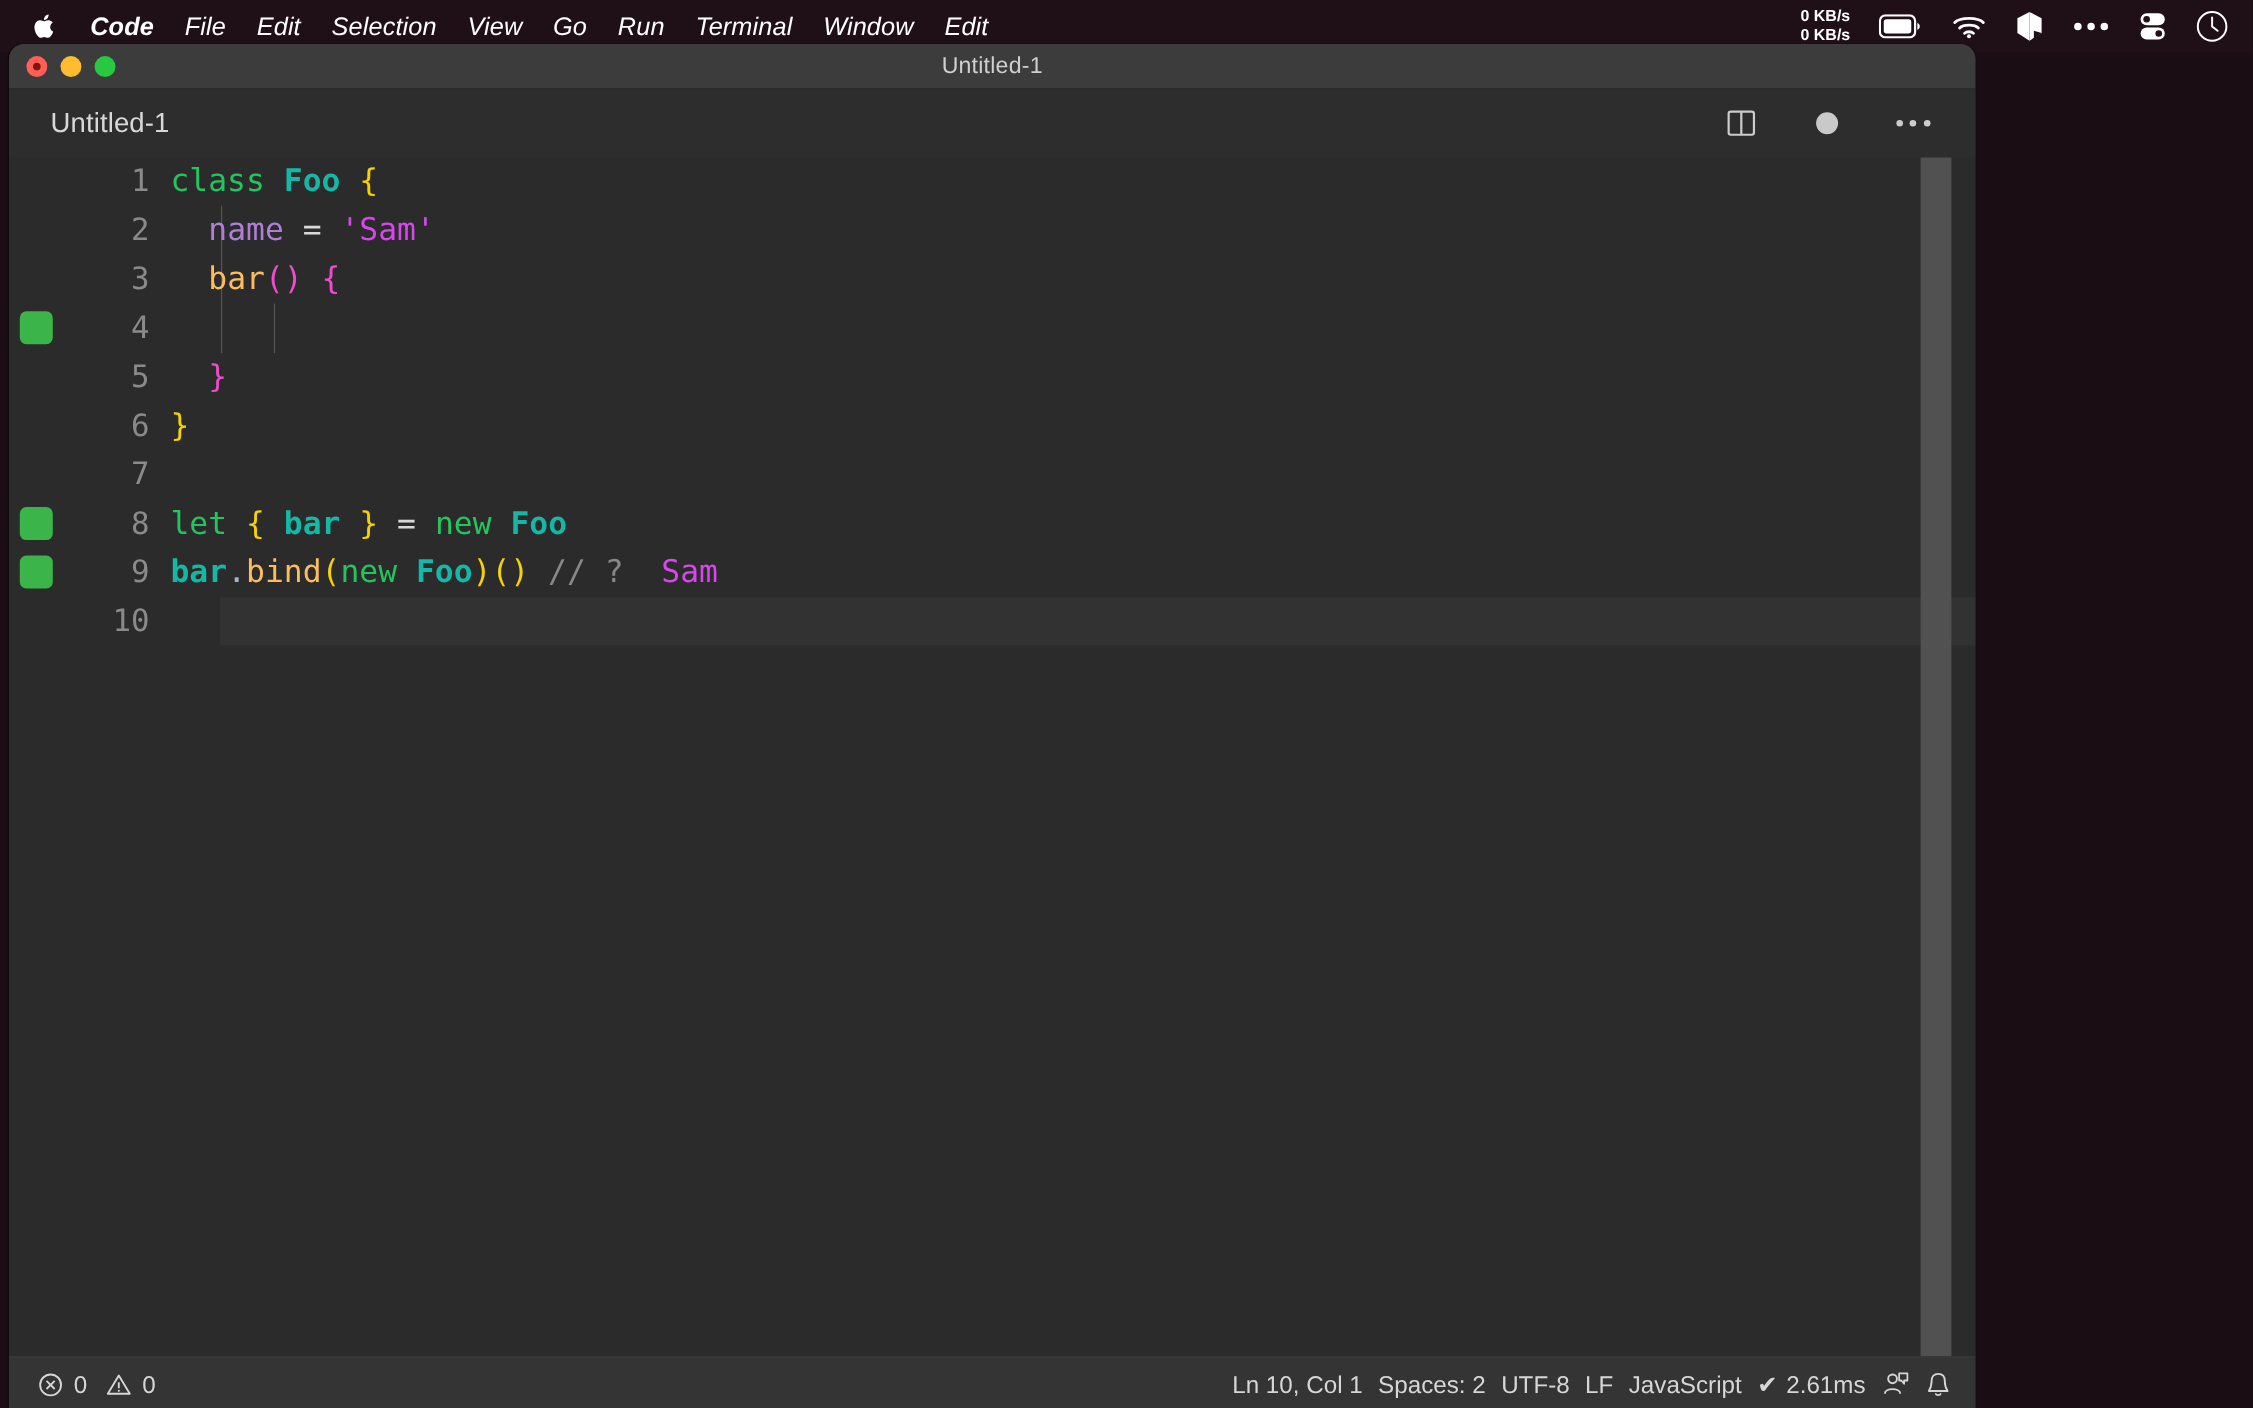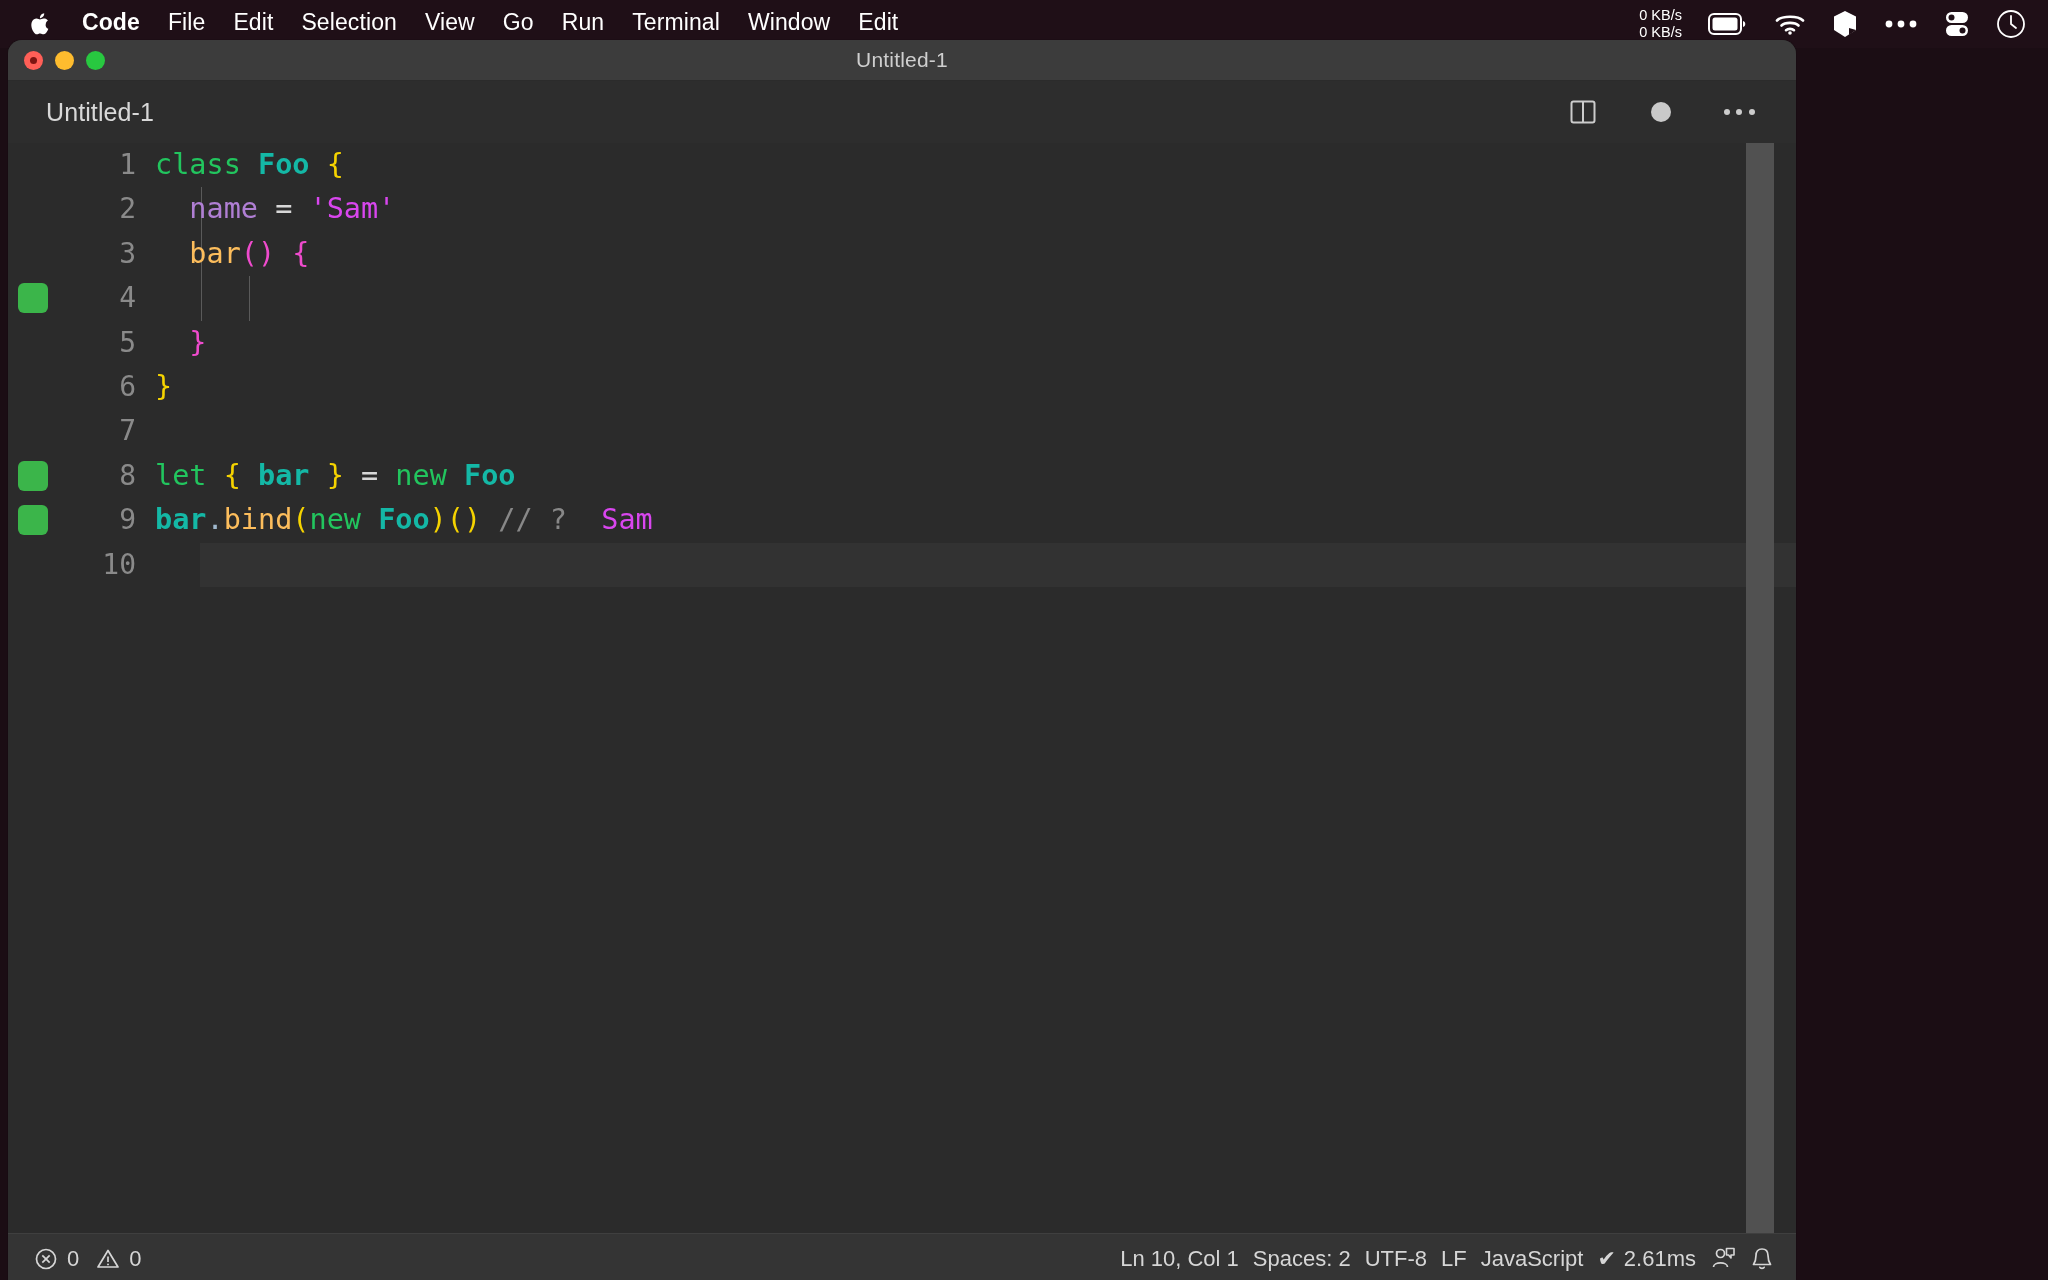--- a/index.html
+++ b/index.html
@@ -21,21 +21,21 @@
     top: 0; left: 0;
     width: 2048px;
     height: 48px;
     background: #1f0f17;
     display: flex;
     align-items: center;
     box-sizing: border-box;
     padding: 0 22px 0 26px;
     color: #f2eef0;
   }
-  .menubar-left { display: flex; align-items: flex-start; gap: 0px; }
+  .menubar-left { display: flex; align-items: center; gap: 0px; font-style: italic; }
   .apple-logo {
     width: 30px; height: 34px;
     display: flex; align-items: center; justify-content: center;
     margin-right: 12px;
   }
   .apple-logo svg { width: 22px; height: 26px; display:block; }
   .menu-item {
     font-size: 23px;
     padding: 2px 14px;
     color: #ffffff;
@@ -48,20 +48,21 @@
     display: flex;
     align-items: center;
     gap: 26px;
   }
   .net-speed {
     font-size: 14.5px;
     line-height: 17px;
     text-align: right;
     color: #ffffff;
     font-family: "Liberation Sans", sans-serif;
+    font-weight: bold;
   }
   .mb-icon {
     display: flex; align-items: center; justify-content: center;
     height: 34px;
   }
   .mb-icon svg { display: block; }
 
   
   .window {
     position: absolute;

